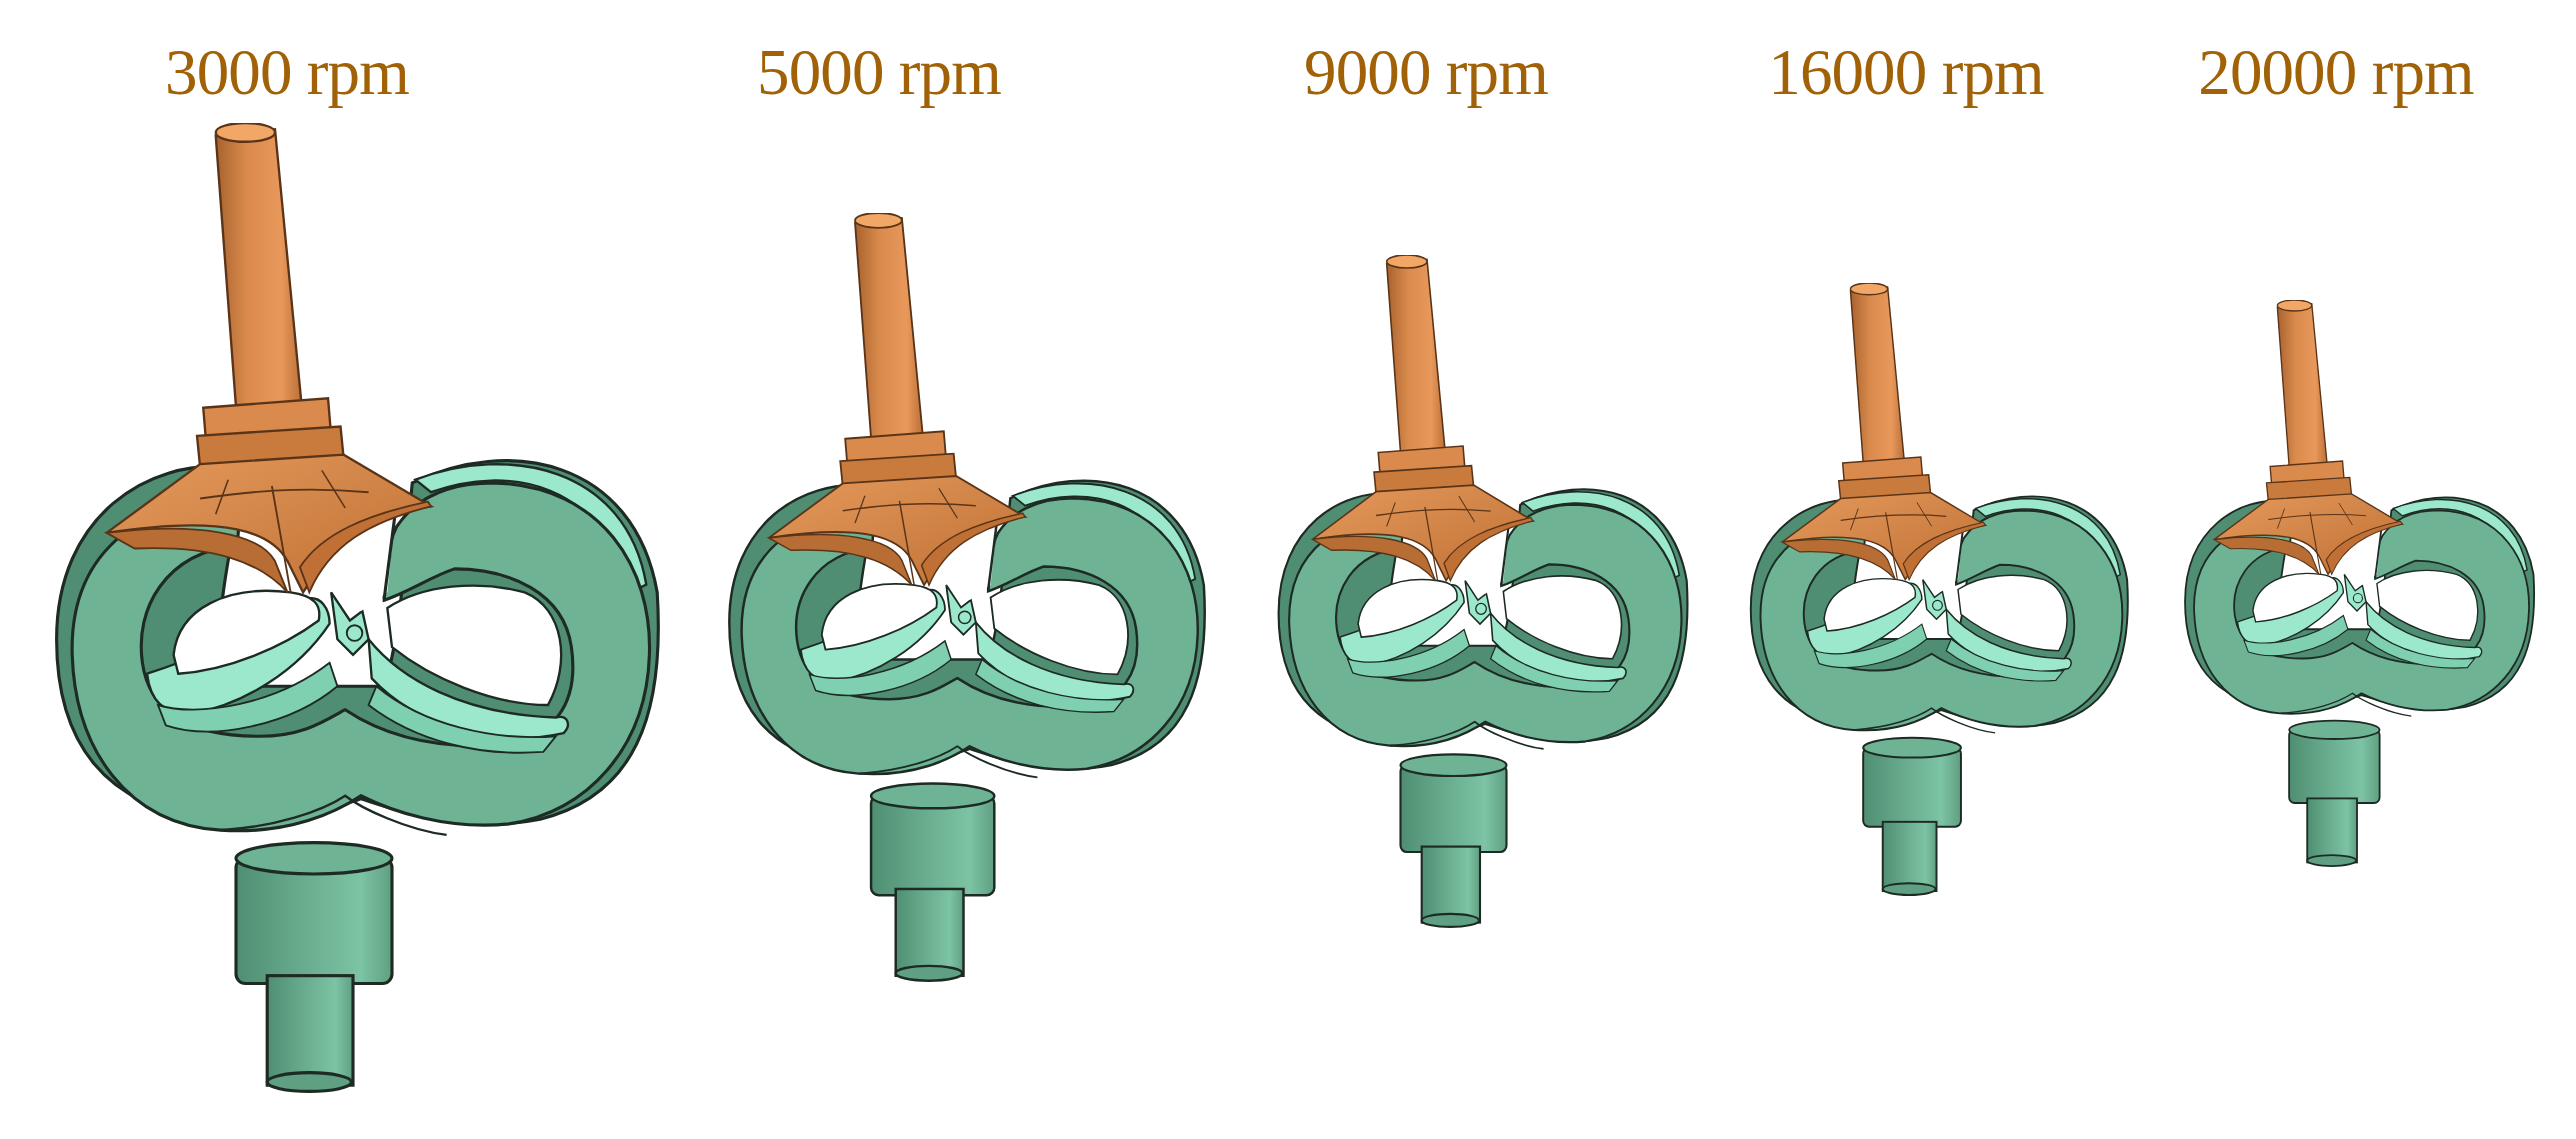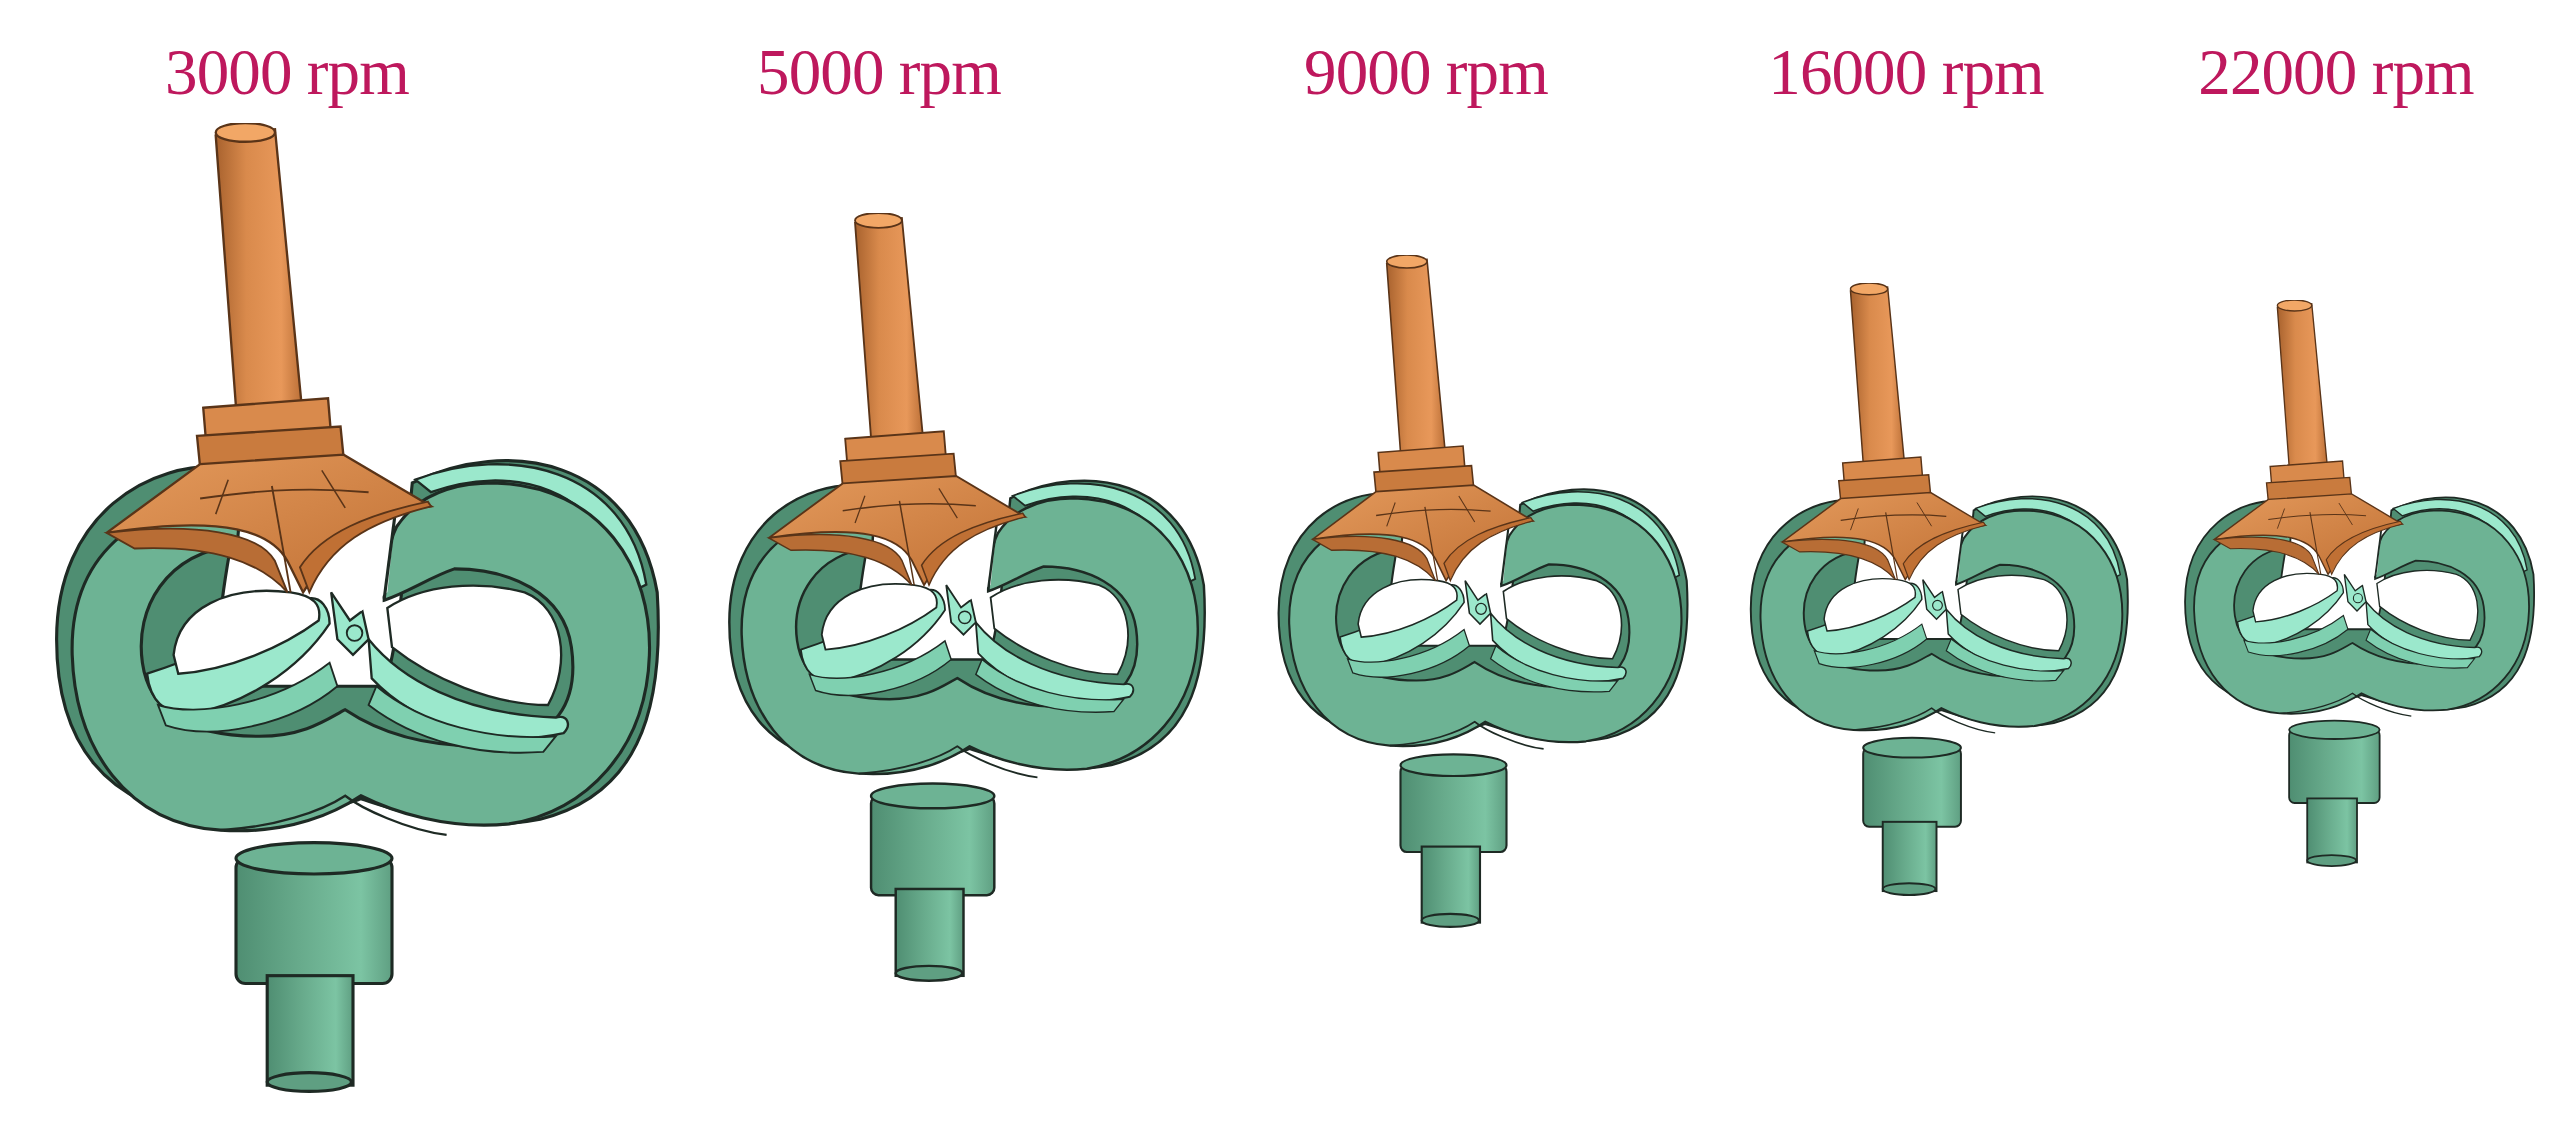--- a/index.html
+++ b/index.html
@@ -1,31 +1,31 @@
 <!DOCTYPE html>
 <html style="font-size:15px"><head>
 <meta charset="utf-8">
 <style>
   html, body { margin: 0; padding: 0; background: #ffffff; }
   body { width: 2576px; height: 1139px; position: relative; overflow: hidden;
          font-family: "Liberation Serif", "DejaVu Serif", serif; }
   .label { position: absolute; top: 35px; transform: translateX(-50%);
-           font-size: 65px; line-height: 74px; color: #be185d; white-space: nowrap;
+           font-size: 65px; line-height: 74px; color: #a16207; white-space: nowrap;
            letter-spacing: -0.9px; }
   .model { position: absolute; }
   .model svg { width: 100%; height: 100%; display: block; overflow: visible; }
 </style>
 </head>
 <body>
 
 <div class="label" style="left:287px">3000 rpm</div>
 <div class="label" style="left:879px">5000 rpm</div>
 <div class="label" style="left:1426px">9000 rpm</div>
 <div class="label" style="left:1906px">16000 rpm</div>
-<div class="label" style="left:2336px">22000 rpm</div>
+<div class="label" style="left:2336px">20000 rpm</div>
 
 <svg width="0" height="0" style="position:absolute" aria-hidden="true">
   <defs>
     <linearGradient id="gOrangeCyl" x1="0" x2="1" y1="0" y2="0">
       <stop offset="0" stop-color="#a8622e"></stop>
       <stop offset="0.35" stop-color="#d98a4c"></stop>
       <stop offset="0.75" stop-color="#e8985a"></stop>
       <stop offset="1" stop-color="#b86d35"></stop>
     </linearGradient>
     <linearGradient id="gGreenCyl" x1="0" x2="1" y1="0" y2="0">

